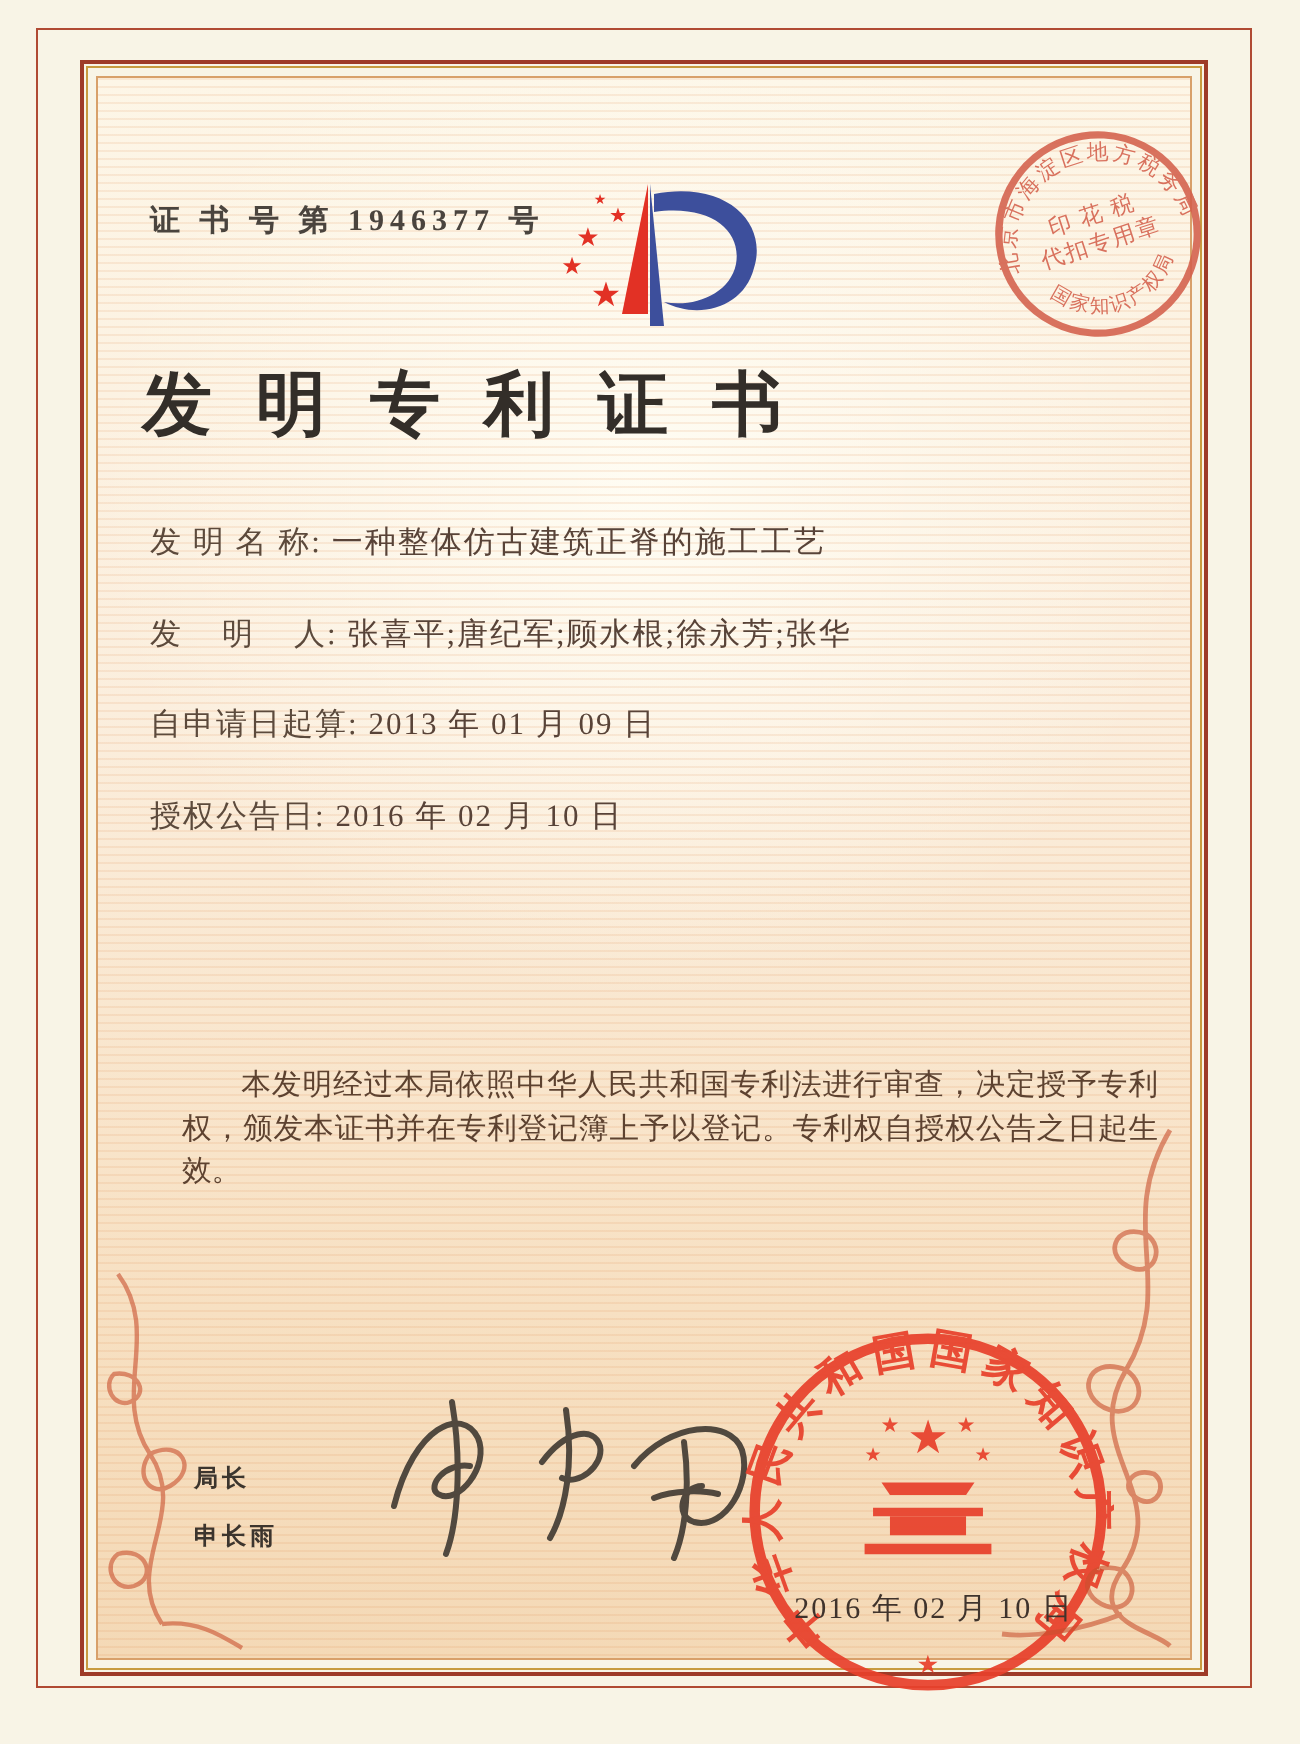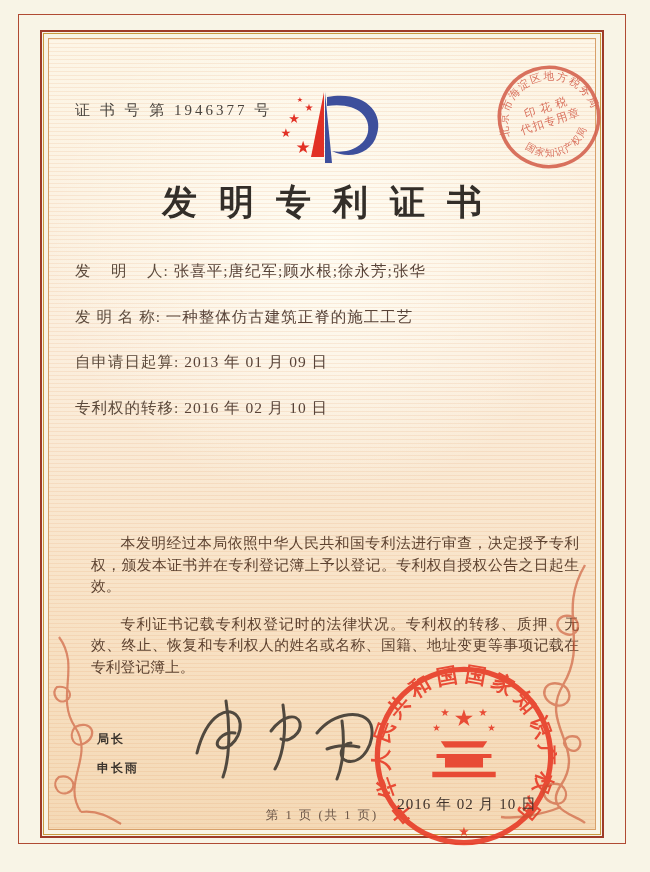--- a/index.html
+++ b/index.html
@@ -27,27 +27,27 @@
   .interior{
     position:absolute;inset:4px;
     border:1px solid #d8a06a;
     background:
       repeating-linear-gradient(180deg, rgba(222,134,72,0.13) 0 1px, rgba(255,255,255,0) 1px 4px),
       radial-gradient(ellipse 70% 45% at 50% 26%, rgba(255,253,244,0.95), rgba(255,253,244,0) 72%),
       linear-gradient(180deg,#fdf6e7 0%, #fbeedd 40%, #f7e0c2 78%, #f4d9b6 100%);
   }
   .cert-no{
     position:absolute;top:62px;left:26px;
-    font-size:15px;color:#4a443e;letter-spacing:3px;white-space:pre;
+    font-size:15px;color:#4a443e;letter-spacing:3px;white-space:pre;font-weight:bold;
   }
   .logo{position:absolute;top:50px;left:218px;width:140px;height:92px;}
   .tax-stamp{position:absolute;top:16px;left:438px;width:124px;height:124px;opacity:0.88;}
   .title{
     position:absolute;top:140px;left:0;right:0;
-    text-align:center;font-size:35px;font-weight:bold;color:#332e29;
+    font-size:35px;font-weight:bold;color:#332e29;
     letter-spacing:22px;text-indent:22px;white-space:nowrap;
   }
   .fields{position:absolute;top:222px;left:26px;right:40px;}
   .field-row{height:45.5px;font-size:15.5px;color:#55453a;}
   .field-label{display:inline-block;white-space:pre;letter-spacing:1px;color:#5c4a3c;}
   .field-value{letter-spacing:1px;color:#584338;}
   .body-text{
     position:absolute;top:478px;left:26px;width:520px;
     font-size:14.8px;line-height:21.5px;color:#5d4230;text-align:justify;
   }
@@ -107,36 +107,35 @@
             </text>
             <text x="60" y="54" font-size="11" text-anchor="middle" letter-spacing="1">印 花 税</text>
             <text x="60" y="68" font-size="11" text-anchor="middle" letter-spacing="1">代扣专用章</text>
           </g>
         </svg>
 
         <div class="title">发明专利证书</div>
 
         <div class="fields">
           <div class="field-row">
-            <span class="field-label">发    明    人: </span><span class="field-value">张喜平;唐纪军;顾水根;徐永芳;张华</span>
+            <span class="field-label">发 明 名 称: </span><span class="field-value">一种整体仿古建筑正脊的施工工艺</span>
           </div>
           <div class="field-row">
-            <span class="field-label">发 明 名 称: </span><span class="field-value">一种整体仿古建筑正脊的施工工艺</span>
+            <span class="field-label">发    明    人: </span><span class="field-value">张喜平;唐纪军;顾水根;徐永芳;张华</span>
           </div>
           <div class="field-row">
             <span class="field-label">自申请日起算: </span><span class="field-value">2013 年 01 月 09 日</span>
           </div>
           <div class="field-row">
-            <span class="field-label">专利权的转移: </span><span class="field-value">2016 年 02 月 10 日</span>
+            <span class="field-label">授权公告日: </span><span class="field-value">2016 年 02 月 10 日</span>
           </div>
         </div>
 
         <div class="body-text">
           <p>本发明经过本局依照中华人民共和国专利法进行审查，决定授予专利权，颁发本证书并在专利登记簿上予以登记。专利权自授权公告之日起生效。</p>
-          <p>专利证书记载专利权登记时的法律状况。专利权的转移、质押、无效、终止、恢复和专利权人的姓名或名称、国籍、地址变更等事项记载在专利登记簿上。</p>
         </div>
 
         <div class="director">
           <div>局长</div>
           <div>申长雨</div>
         </div>
 
         <svg class="signature" viewBox="0 0 200 110">
           <g fill="none" stroke="#35302a" stroke-width="3" stroke-linecap="round" opacity="0.85">
             <path d="M 18,62 C 28,22 52,12 60,28 C 66,42 50,62 40,56 C 34,52 44,40 56,42"></path>
@@ -164,21 +163,20 @@
             <text x="114" y="64" font-size="9" text-anchor="middle">★</text>
             <path d="M66,74 h44 l-4,6 h-36 Z"></path>
             <path d="M62,86 h52 v4 h-52 Z"></path>
             <path d="M70,90 h36 v9 h-36 Z"></path>
             <path d="M58,103 h60 v5 h-60 Z"></path>
           </g>
         </svg>
 
         <div class="issue-date">2016 年 02 月 10 日</div>
 
-        <div class="page-foot">第 1 页 (共 1 页)</div>
 
         <svg class="orn orn-bl" viewBox="0 0 105 200">
           <g fill="none" stroke="#c8502f" stroke-width="2.2" opacity="0.75">
             <path d="M 8,10 C 30,40 4,70 24,100 C 44,130 10,155 30,185"></path>
             <path d="M 24,100 c 16,-8 24,8 10,16 c -10,6 -18,-6 -10,-16 Z"></path>
             <path d="M 8,150 c 14,-4 20,12 8,16 c -10,3 -16,-10 -8,-16 Z"></path>
             <path d="M 30,185 c 18,-2 30,6 40,12"></path>
             <path d="M 6,60 c 12,-2 18,10 8,14 c -8,3 -14,-8 -8,-14 Z"></path>
           </g>
         </svg>

